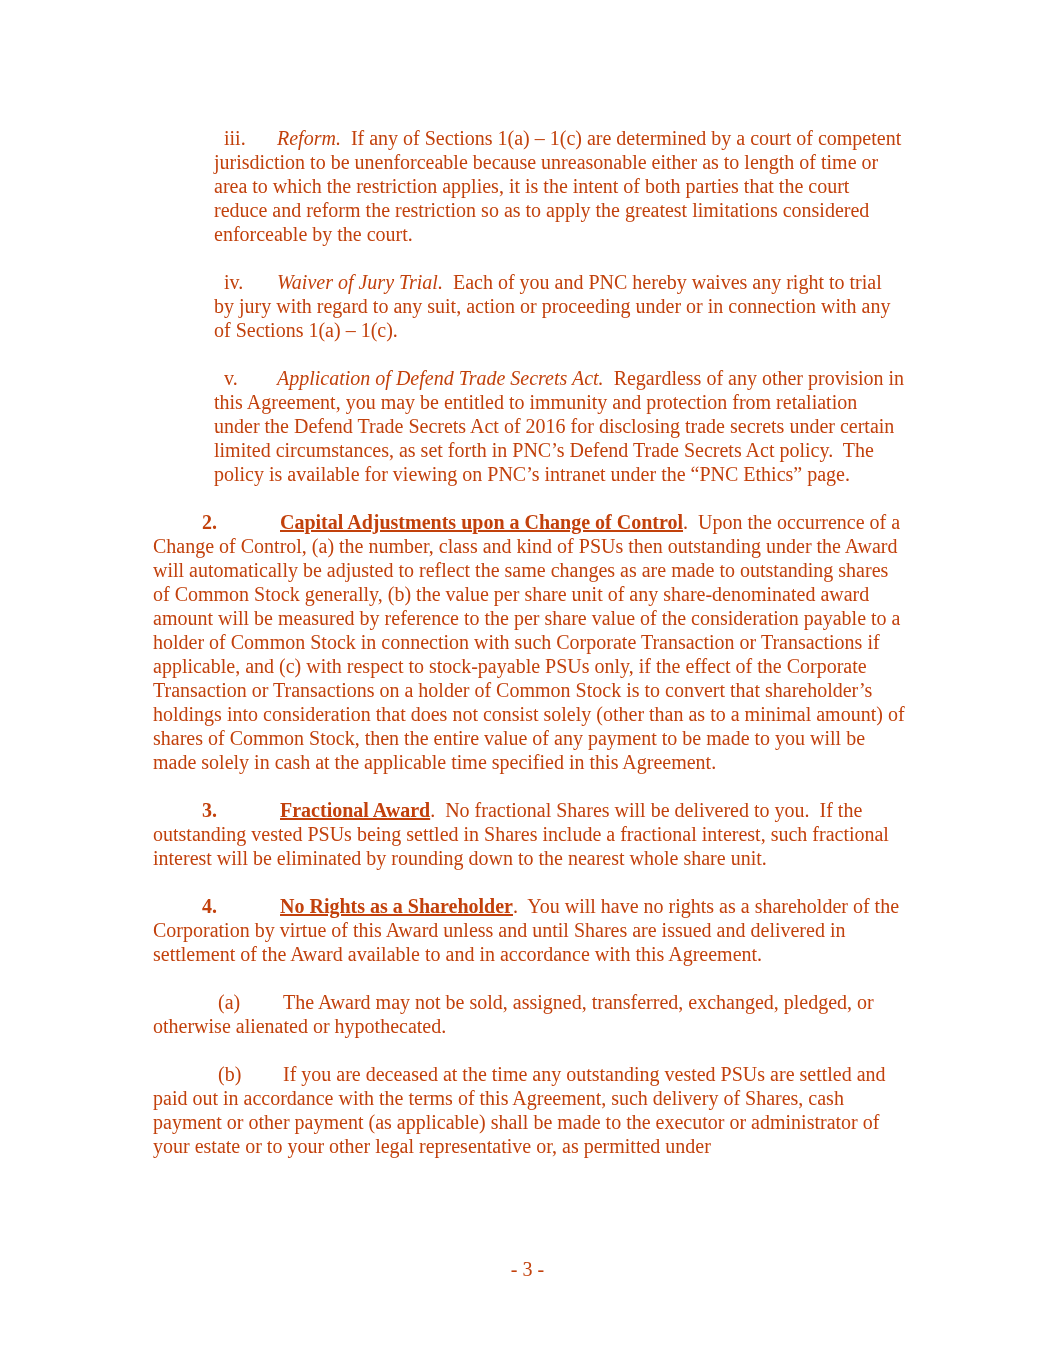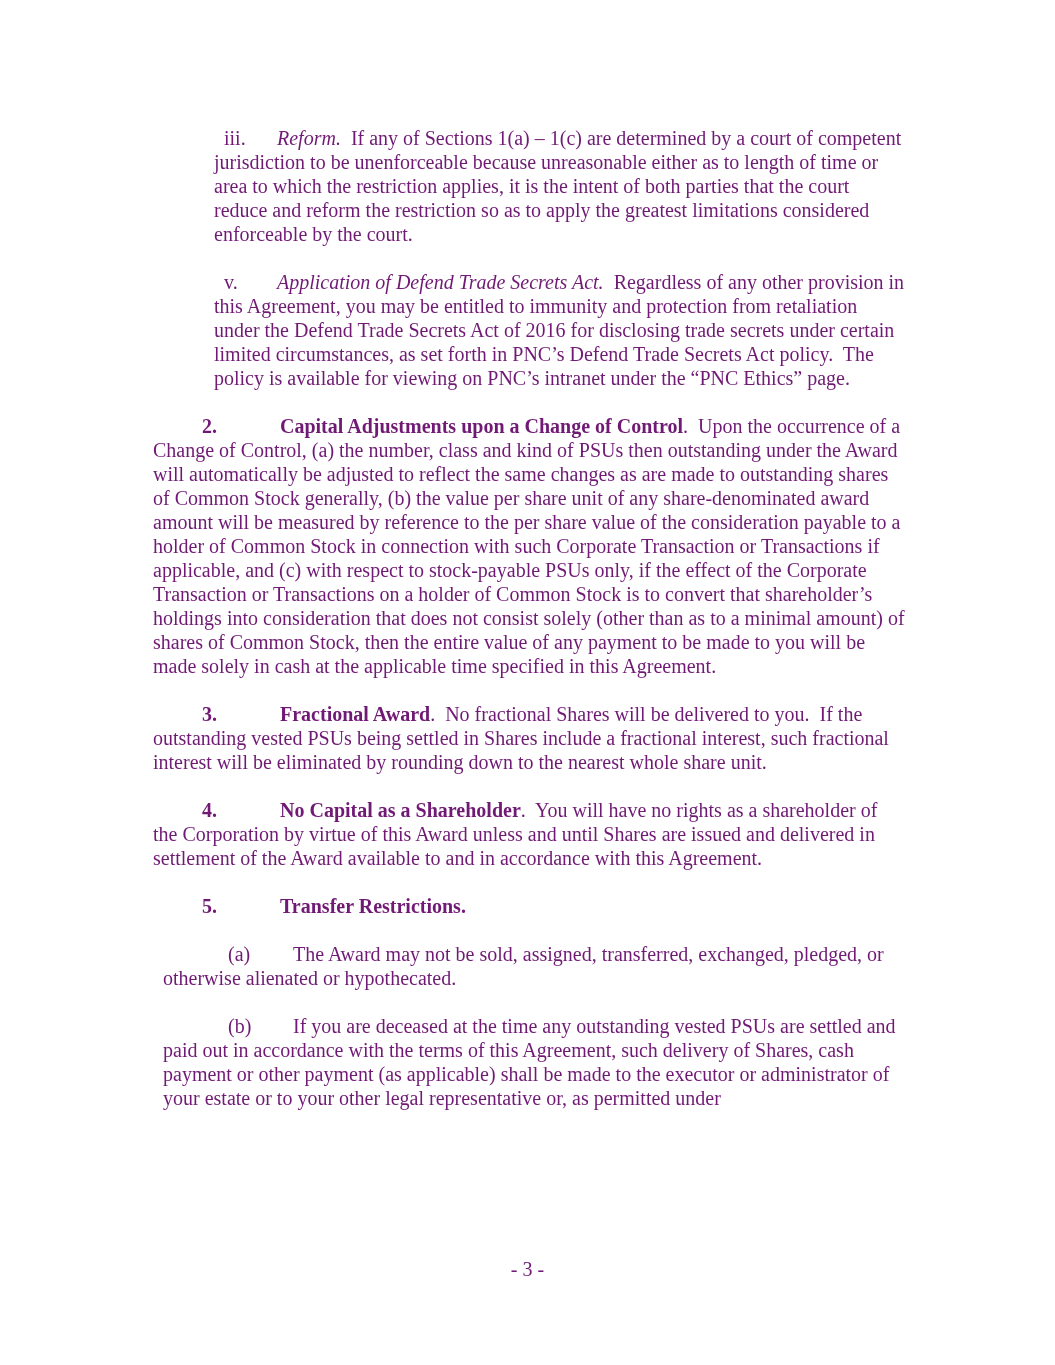--- a/index.html
+++ b/index.html
@@ -7,21 +7,21 @@
     padding: 0;
     background: #ffffff;
   }
   .page {
     position: relative;
     width: 1055px;
     height: 1365px;
     background: #ffffff;
     overflow: hidden;
     font-family: "Liberation Serif", serif;
-    color: #701a75;
+    color: #c2410c;
   }
   .content {
     position: absolute;
     top: 126px;
     left: 153px;
     width: 752px;
   }
   .para {
     font-size: 20px;
     line-height: 24px;
@@ -49,27 +49,27 @@
   }
   .section .label {
     display: inline-block;
     width: 78px;
     text-indent: 0;
     font-weight: bold;
     white-space: nowrap;
   }
   .section .heading {
     font-weight: bold;
+    text-decoration: underline;
     margin-top: 46px;
   }
   
   .letter {
     text-indent: 65px;
     width: 752px;
-    margin-left: 10px;
   }
   .letter .label {
     display: inline-block;
     width: 65px;
     text-indent: 0;
     white-space: nowrap;
   }
   .page-number {
     position: absolute;
     top: 1257px;
@@ -81,30 +81,30 @@
   }
 </style>
 </head>
 <body>
 
 <div class="page">
   <div class="content">
 
     <p class="para roman"><span class="label">iii.</span><span class="title">Reform.</span><span class="body">  If any of Sections 1(a) – 1(c) are determined by a court of competent jurisdiction to be unenforceable because unreasonable either as to length of time or area to which the restriction applies, it is the intent of both parties that the court reduce and reform the restriction so as to apply the greatest limitations considered enforceable by the court.</span></p>
 
+    <p class="para roman"><span class="label">iv.</span><span class="title">Waiver of Jury Trial.</span><span class="body">  Each of you and PNC hereby waives any right to trial by jury with regard to any suit, action or proceeding under or in connection with any of Sections 1(a) – 1(c).</span></p>
 
     <p class="para roman"><span class="label">v.</span><span class="title">Application of Defend Trade Secrets Act.</span><span class="body">  Regardless of any other provision in this Agreement, you may be entitled to immunity and protection from retaliation under the Defend Trade Secrets Act of 2016 for disclosing trade secrets under certain limited circumstances, as set forth in PNC’s Defend Trade Secrets Act policy.  The policy is available for viewing on PNC’s intranet under the “PNC Ethics” page.</span></p>
 
     <p class="para section"><span class="label">2.</span><span class="heading">Capital Adjustments upon a Change of Control</span><span class="body">.  Upon the occurrence of a Change of Control, (a) the number, class and kind of PSUs then outstanding under the Award will automatically be adjusted to reflect the same changes as are made to outstanding shares of Common Stock generally, (b) the value per share unit of any share-denominated award amount will be measured by reference to the per share value of the consideration payable to a holder of Common Stock in connection with such Corporate Transaction or Transactions if applicable, and (c) with respect to stock-payable PSUs only, if the effect of the Corporate Transaction or Transactions on a holder of Common Stock is to convert that shareholder’s holdings into consideration that does not consist solely (other than as to a minimal amount) of shares of Common Stock, then the entire value of any payment to be made to you will be made solely in cash at the applicable time specified in this Agreement.</span></p>
 
     <p class="para section"><span class="label">3.</span><span class="heading">Fractional Award</span><span class="body">.  No fractional Shares will be delivered to you.  If the outstanding vested PSUs being settled in Shares include a fractional interest, such fractional interest will be eliminated by rounding down to the nearest whole share unit.</span></p>
 
-    <p class="para section"><span class="label">4.</span><span class="heading">No Capital as a Shareholder</span><span class="body">.  You will have no rights as a shareholder of the Corporation by virtue of this Award unless and until Shares are issued and delivered in settlement of the Award available to and in accordance with this Agreement.</span></p>
+    <p class="para section"><span class="label">4.</span><span class="heading">No Rights as a Shareholder</span><span class="body">.  You will have no rights as a shareholder of the Corporation by virtue of this Award unless and until Shares are issued and delivered in settlement of the Award available to and in accordance with this Agreement.</span></p>
 
-    <p class="para section"><span class="label">5.</span><span class="heading">Transfer Restrictions.</span><span class="body"></span></p>
 
     <p class="para letter"><span class="label">(a)</span><span class="body">The Award may not be sold, assigned, transferred, exchanged, pledged, or otherwise alienated or hypothecated.</span></p>
 
     <p class="para letter"><span class="label">(b)</span><span class="body">If you are deceased at the time any outstanding vested PSUs are settled and paid out in accordance with the terms of this Agreement, such delivery of Shares, cash payment or other payment (as applicable) shall be made to the executor or administrator of your estate or to your other legal representative or, as permitted under</span></p>
 
   </div>
 
   <div class="page-number">- 3 -</div>
 </div>
 

